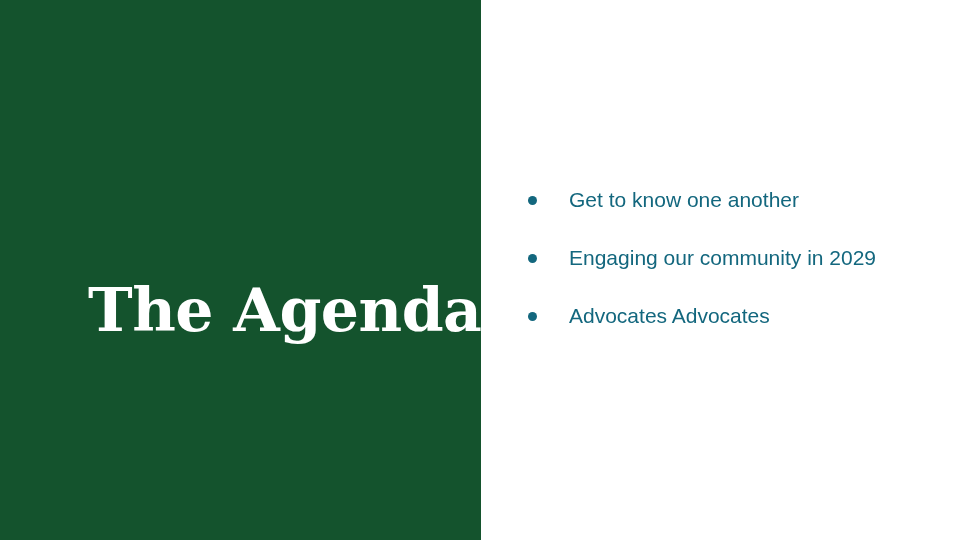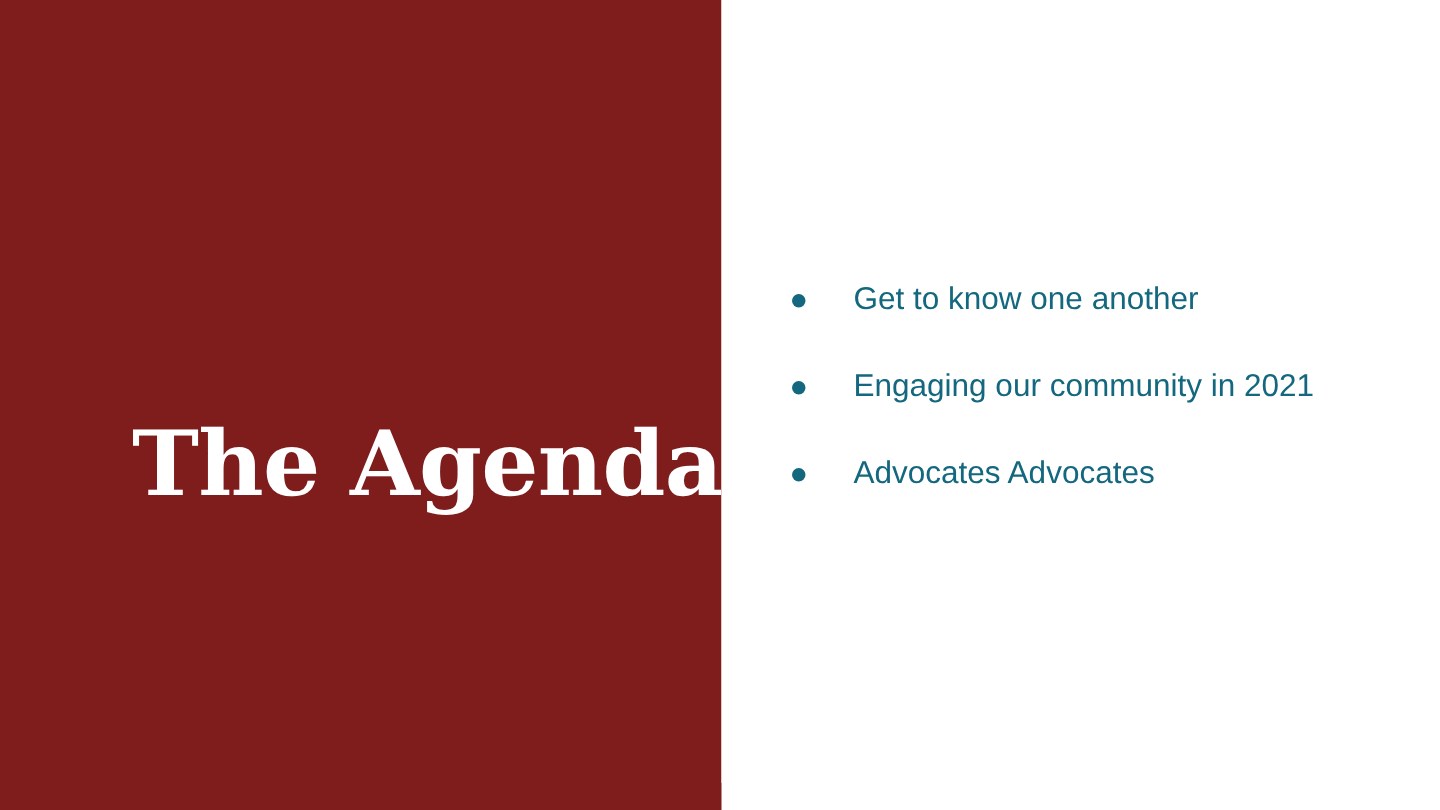--- a/index.html
+++ b/index.html
@@ -20,21 +20,21 @@
     overflow: hidden;
   }
 
   
   #title-panel {
     position: absolute;
     left: 0;
     top: 0;
     width: 481px;
     height: 540px;
-    background: #7f1d1d;
+    background: #14532d;
   }
 
   #slide-title {
     position: absolute;
     left: 88px;
     top: 0;
     width: 330px;
     height: 540px;
     display: flex;
     align-items: center;
@@ -108,21 +108,21 @@
 
     <ul id="agenda-list">
 
       <li class="agenda-item">
         <span class="bullet-dot"></span>
         <span class="agenda-text">Get to know one another</span>
       </li>
 
       <li class="agenda-item">
         <span class="bullet-dot"></span>
-        <span class="agenda-text">Engaging our community in 2021</span>
+        <span class="agenda-text">Engaging our community in 2029</span>
       </li>
 
       <li class="agenda-item">
         <span class="bullet-dot"></span>
         <span class="agenda-text">Advocates Advocates</span>
       </li>
 
     </ul>
 
   </div>

